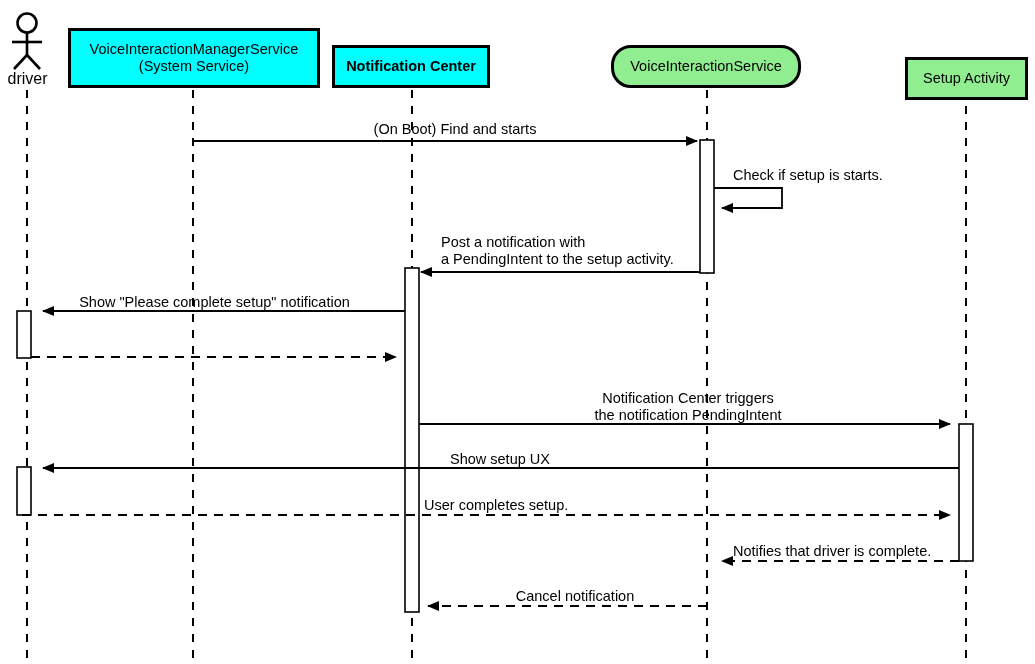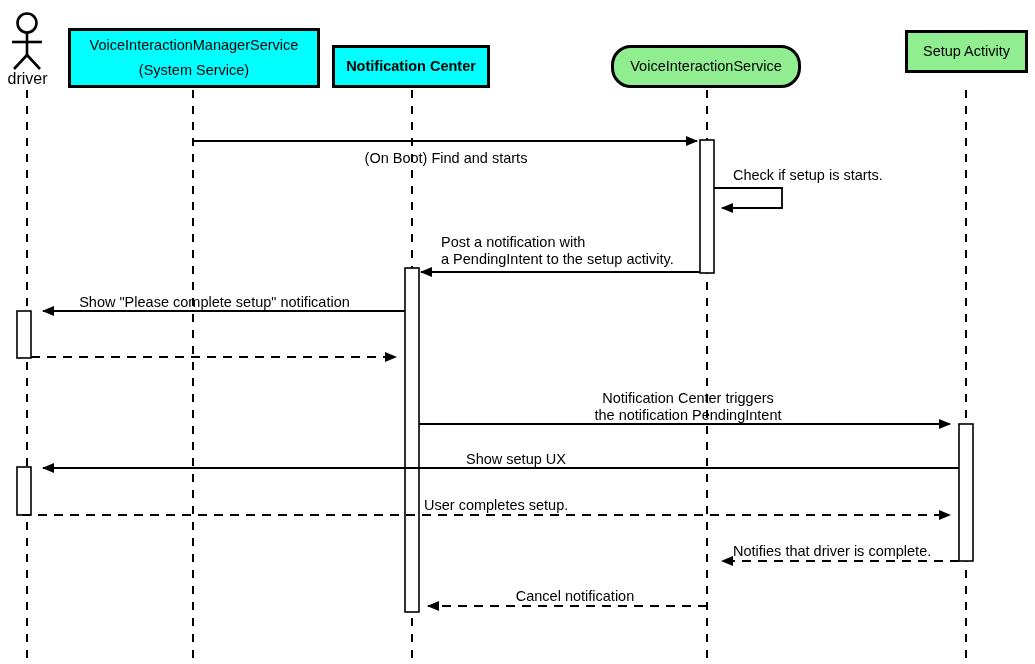--- a/index.html
+++ b/index.html
@@ -27,21 +27,21 @@
   
   .participant {
     position: absolute;
     box-sizing: border-box;
     border: 3px solid #000000;
     display: flex;
     align-items: center;
     justify-content: center;
     text-align: center;
     font-size: 14.5px;
-    line-height: 25px;
+    line-height: 17px;
     color: #000000;
     white-space: pre-line;
   }
   .p-cyan { background: #00ffff; }
   .p-green { background: #90ee90; }
 
   
   .actor-label {
     position: absolute;
     font-size: 16px;
@@ -125,36 +125,36 @@
 
   <div class="actor-label" style="left:0px; top:70px; width:55px;">driver</div>
 
   <div class="participant p-cyan" style="left:68px; top:28px; width:252px; height:60px;">VoiceInteractionManagerService
 (System Service)</div>
 
   <div class="participant p-cyan" style="left:332px; top:45px; width:158px; height:43px;font-weight:bold;">Notification Center</div>
 
   <div class="participant p-green" style="left:611px; top:45px; width:190px; height:43px;border-radius:20px;">VoiceInteractionService</div>
 
-  <div class="participant p-green" style="left:905px; top:30px; width:123px; height:43px;">Setup Activity</div>
+  <div class="participant p-green" style="left:905px; top:57px; width:123px; height:43px;">Setup Activity</div>
 
-  <div class="msg-label" style="left:246px; top:121px; width:400px;margin-top:29px;">(On Boot) Find and starts</div>
+  <div class="msg-label" style="left:255px; top:121px; width:400px;">(On Boot) Find and starts</div>
 
   <div class="msg-label left" style="left:733px; top:167px; width:280px;">Check if setup is starts.</div>
 
   <div class="msg-label left" style="left:441px; top:234px; width:300px;">Post a notification with
 a PendingIntent to the setup activity.</div>
 
   <div class="msg-label" style="left:42px; top:294px; width:345px;">Show "Please complete setup" notification</div>
 
 
   <div class="msg-label" style="left:488px; top:390px; width:400px;">Notification Center triggers
 the notification PendingIntent</div>
 
-  <div class="msg-label left" style="left:450px; top:451px; width:300px;margin-left:16px;">Show setup UX</div>
+  <div class="msg-label left" style="left:450px; top:451px; width:300px;">Show setup UX</div>
 
   <div class="msg-label left" style="left:424px; top:497px; width:320px;">User completes setup.</div>
 
   <div class="msg-label left" style="left:733px; top:543px; width:290px;">Notifies that driver is complete.</div>
 
   <div class="msg-label" style="left:440px; top:588px; width:270px;">Cancel notification</div>
 
 </div>
 
 </body></html>

